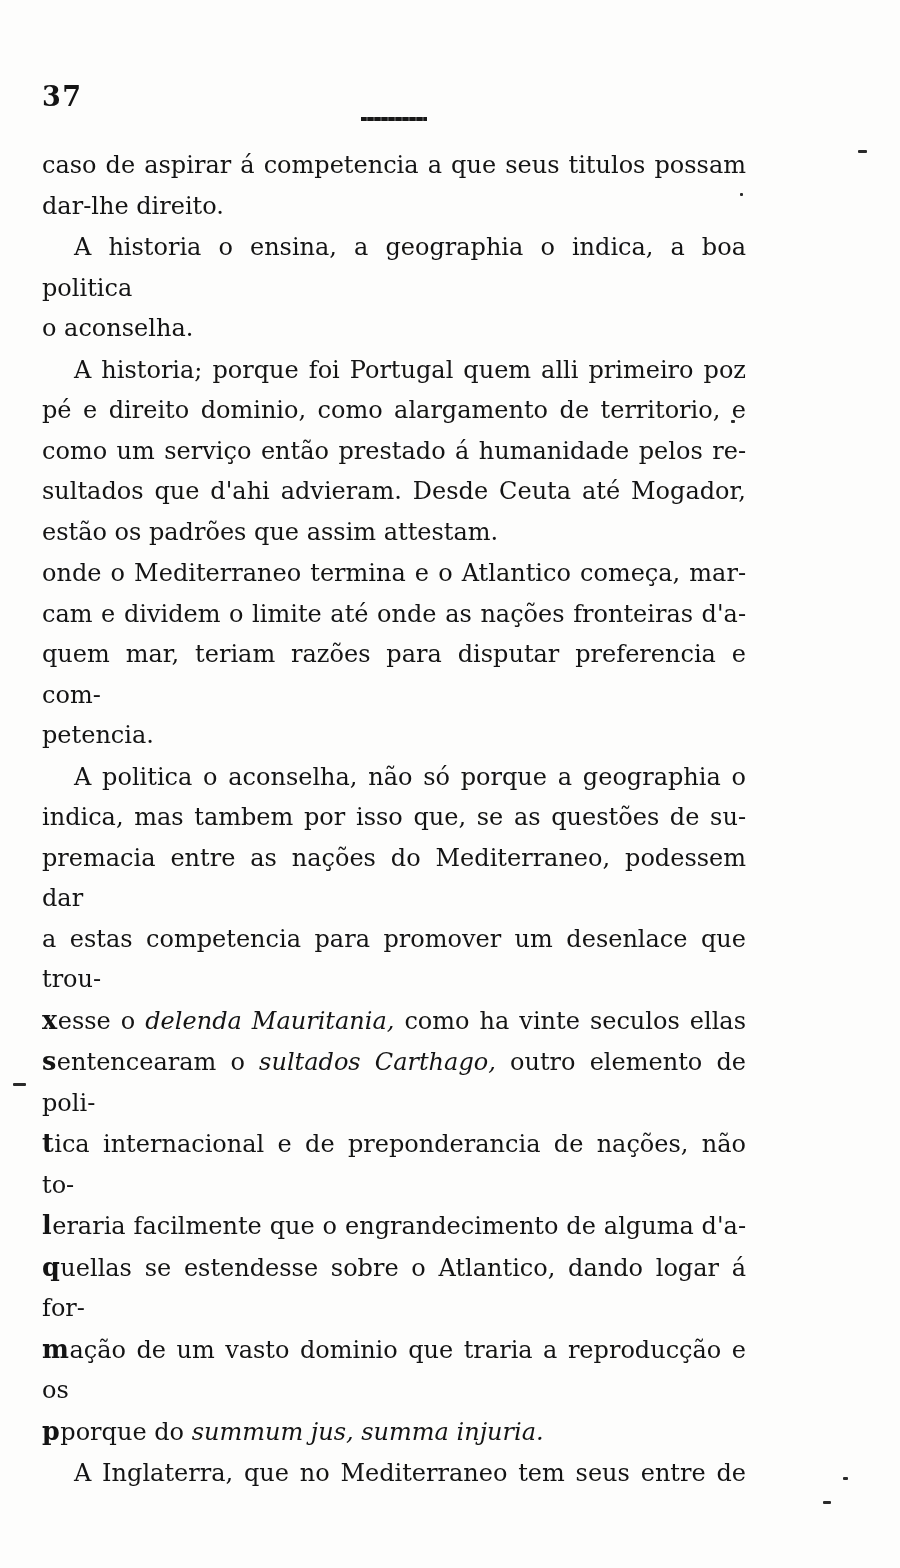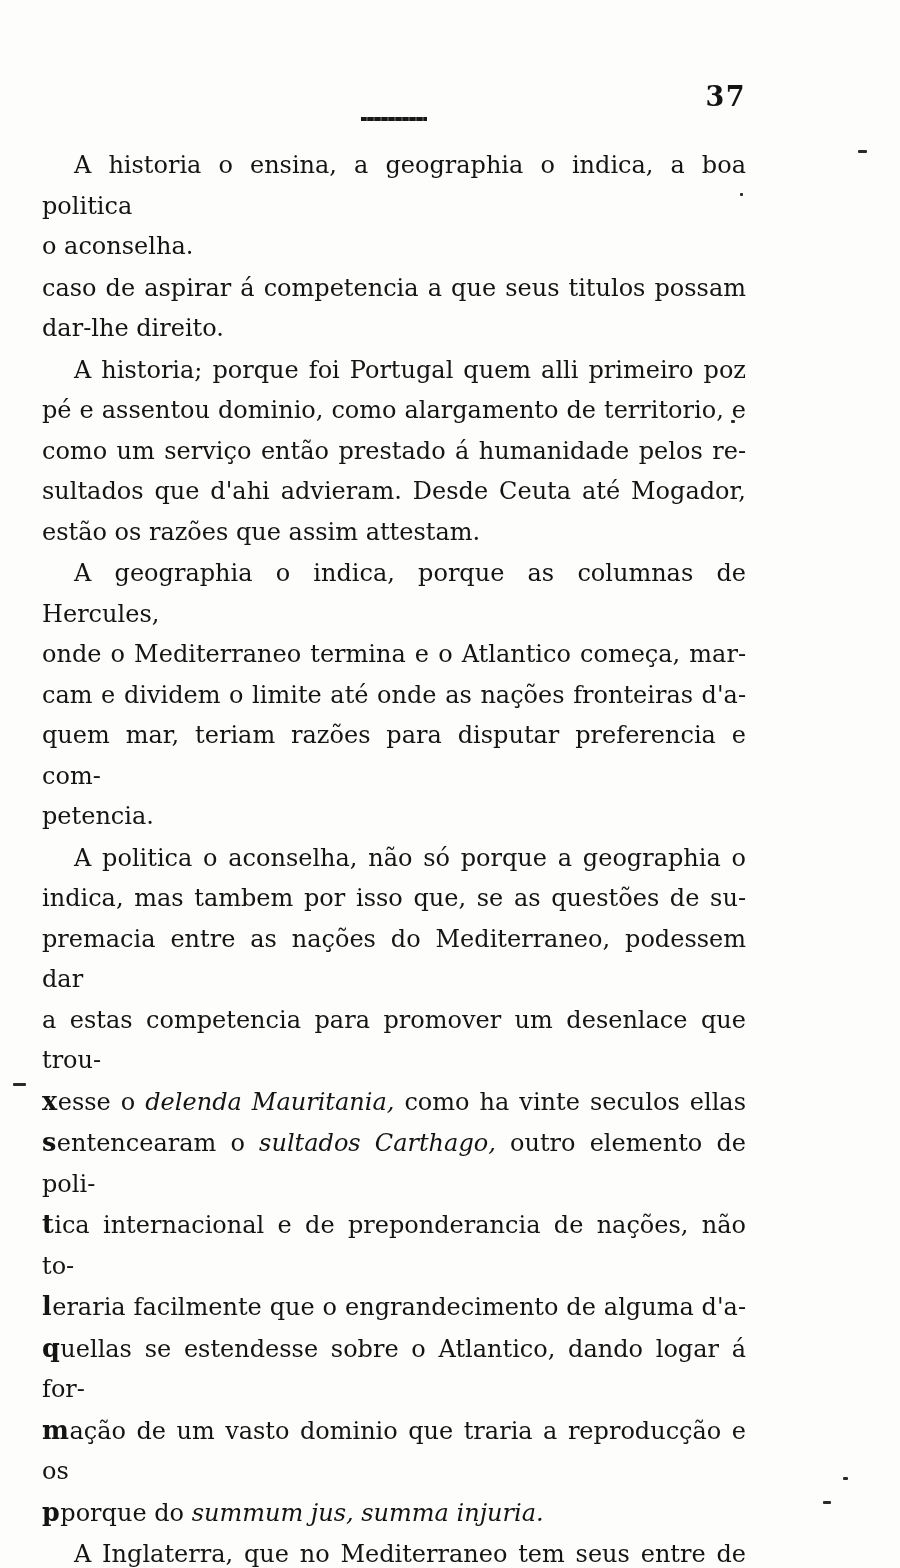--- a/index.html
+++ b/index.html
@@ -14,21 +14,21 @@
     background: #fdfdfc;
     color: #141414;
     overflow: hidden;
   }
   .content {
     position: absolute;
     left: 42px; top: 82px;
     width: 704px;
   }
   .pagenum {
-    text-align: right;
+    text-align: left;
     font-weight: bold;
     font-size: 27px;
     letter-spacing: 1.5px;
     line-height: 30px;
   }
   .pagenum-rule {
     width: 66px; height: 4px;
     margin: 5px auto 0 auto;
     background: repeating-linear-gradient(90deg, #181818 0 5px, #4a4a4a 5px 7px);
   }
@@ -54,36 +54,35 @@
 </style>
 </head>
 <body>
 
 <div class="scan-page">
   <div class="content">
     <div class="pagenum">37</div>
     <div class="pagenum-rule"></div>
     <div class="text-block">
         <div class="para">
+          <div class="line"><span>caso de aspirar á competencia a que seus titulos possam</span></div>
+          <div class="line lastline"><span>dar-lhe direito.</span></div>
+        </div>
+        <div class="para">
           <div class="line first"><span>A historia o ensina, a geographia o indica, a boa politica</span></div>
           <div class="line lastline"><span>o aconselha.</span></div>
         </div>
         <div class="para">
-          <div class="line"><span>caso de aspirar á competencia a que seus titulos possam</span></div>
-          <div class="line lastline"><span>dar-lhe direito.</span></div>
+          <div class="line first"><span>A historia; porque foi Portugal quem alli primeiro poz</span></div>
+          <div class="line"><span>pé e direito dominio, como alargamento de territorio, e</span></div>
+          <div class="line"><span>como um serviço então prestado á humanidade pelos re-</span></div>
+          <div class="line"><span>sultados que d'ahi advieram. Desde Ceuta até Mogador,</span></div>
+          <div class="line lastline"><span>estão os padrões que assim attestam.</span></div>
         </div>
         <div class="para">
-          <div class="line first"><span>A historia; porque foi Portugal quem alli primeiro poz</span></div>
-          <div class="line"><span>pé e assentou dominio, como alargamento de territorio, e</span></div>
-          <div class="line"><span>como um serviço então prestado á humanidade pelos re-</span></div>
-          <div class="line"><span>sultados que d'ahi advieram. Desde Ceuta até Mogador,</span></div>
-          <div class="line lastline"><span>estão os razões que assim attestam.</span></div>
-        </div>
-        <div class="para">
-          <div class="line first"><span>A geographia o indica, porque as columnas de Hercules,</span></div>
           <div class="line"><span>onde o Mediterraneo termina e o Atlantico começa, mar-</span></div>
           <div class="line"><span>cam e dividem o limite até onde as nações fronteiras d'a-</span></div>
           <div class="line"><span>quem mar, teriam razões para disputar preferencia e com-</span></div>
           <div class="line lastline"><span>petencia.</span></div>
         </div>
         <div class="para">
           <div class="line first"><span>A politica o aconselha, não só porque a geographia o</span></div>
           <div class="line"><span>indica, mas tambem por isso que, se as questões de su-</span></div>
           <div class="line"><span>premacia entre as nações do Mediterraneo, podessem dar</span></div>
           <div class="line"><span>a estas competencia para promover um desenlace que trou-</span></div>

